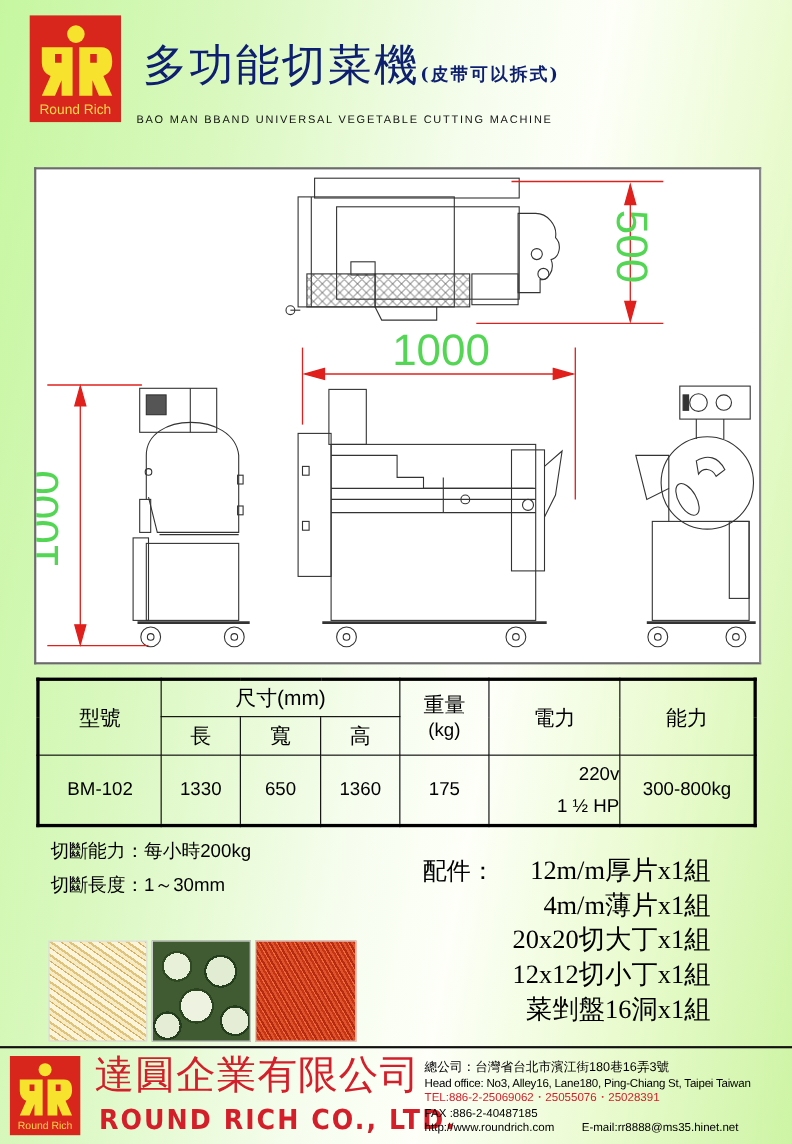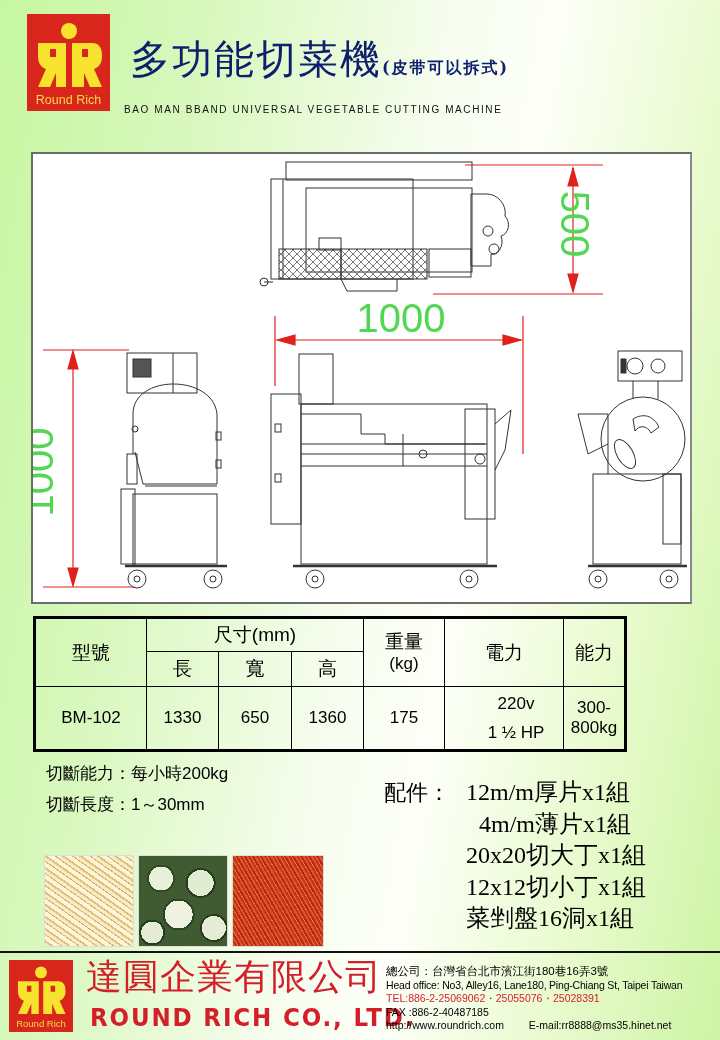--- a/index.html
+++ b/index.html
@@ -9,21 +9,21 @@
   .abs{position:absolute;}
   
   .logo{background:#d9261c;display:flex;flex-direction:column;align-items:center;justify-content:flex-end;}
   .logo svg{display:block;}
   .logo .lt{color:#f7d84a;font-family:"Liberation Sans",sans-serif;white-space:nowrap;}
   .title{color:#0d1f6e;font-family:"DejaVu Serif","Liberation Serif",serif;white-space:nowrap;}
   .title .big{font-size:40px;letter-spacing:2px;}
   .title .small{font-size:16px;font-weight:bold;letter-spacing:2px;}
   .subtitle{font-size:10px;letter-spacing:1.6px;color:#111;white-space:nowrap;}
   .drawing{background:#fff;border:2px solid #6b6b6b;border-right-color:#888;}
-  table.spec{border-collapse:collapse;position:absolute;left:33px;top:616px;width:594px;height:136px;border:3px solid #000;}
+  table.spec{border-collapse:collapse;position:absolute;left:33px;top:616px;width:655px;height:136px;border:3px solid #000;}
   table.spec td{border:1px solid #000;text-align:center;vertical-align:middle;font-size:17px;padding:0;}
   table.spec .cjk{font-size:19px;}
   .info{font-size:17px;line-height:31px;white-space:nowrap;}
   .acc{font-family:"Liberation Serif","DejaVu Serif",serif;font-size:24px;line-height:31.5px;white-space:nowrap;}
   .photo{border:1px solid #ddd;}
   .hr{height:2px;background:#111;}
   .co-cn{color:#d41f2a;font-family:"DejaVu Serif",serif;font-size:36px;letter-spacing:1px;white-space:nowrap;}
   .co-en{color:#d41f2a;font-weight:bold;font-size:25px;letter-spacing:2px;white-space:nowrap;font-family:"DejaVu Sans",sans-serif;transform:scaleX(0.92);transform-origin:left;}
   .addr{font-size:10.5px;line-height:13.5px;white-space:nowrap;}
   .addr .red{color:#d41f2a;}
@@ -166,21 +166,21 @@
     <td class="cjk" style="width:71px;">長</td>
     <td class="cjk" style="width:72px;">寬</td>
     <td class="cjk" style="width:71px;">高</td>
   </tr>
   <tr>
     <td>BM-102</td>
     <td>1330</td>
     <td>650</td>
     <td>1360</td>
     <td>175</td>
-    <td style="text-align:center;padding-left:24px;line-height:29px;">
+    <td style="text-align:right;padding-left:24px;line-height:29px;">
       <div>220v</div>
       <div>1 ½ HP</div>
     </td>
     <td>300-800kg</td>
   </tr>
 </tbody>
   </table>
 
 <div class="abs info" style="left:46px;top:758px;">
   <div>切斷能力：每小時200kg</div>
@@ -195,21 +195,21 @@
   radial-gradient(circle at 70% 30%,#e2ecd2 0 13px,#243d1c 13px 15px,transparent 15px),
   radial-gradient(circle at 45% 65%,#edf3e0 0 14px,#2a4520 14px 16px,transparent 16px),
   radial-gradient(circle at 85% 80%,#e5edd7 0 12px,#243d1c 12px 14px,transparent 14px),
   radial-gradient(circle at 15% 85%,#e5edd7 0 11px,#243d1c 11px 13px,transparent 13px),
   #405a32;"></div>
 <div class="abs photo" style="left:232px;top:855px;width:90px;height:90px;
   background:repeating-linear-gradient(60deg,#e0542a 0 2px,#c43418 2px 4px,#f06a36 4px 5px,#b42a12 5px 7px),
   #d4441e;"></div>
 
 <div class="abs acc" style="left:384px;top:777px;font-family:'DejaVu Sans',sans-serif;font-size:22px;">配件：</div>
-<div class="abs acc" style="left:466px;top:777px;">
+<div class="abs acc" style="left:466px;top:777px;text-align:right;">
   <div>12m/m厚片x1組</div>
   <div style="padding-left:13px;">4m/m薄片x1組</div>
   <div>20x20切大丁x1組</div>
   <div>12x12切小丁x1組</div>
   <div>菜剉盤16洞x1組</div>
 </div>
 
 <div class="abs hr" style="left:0;top:951px;width:720px;"></div>
 
 <div class="abs logo" style="left:9px;top:960px;width:64px;height:72px;">

